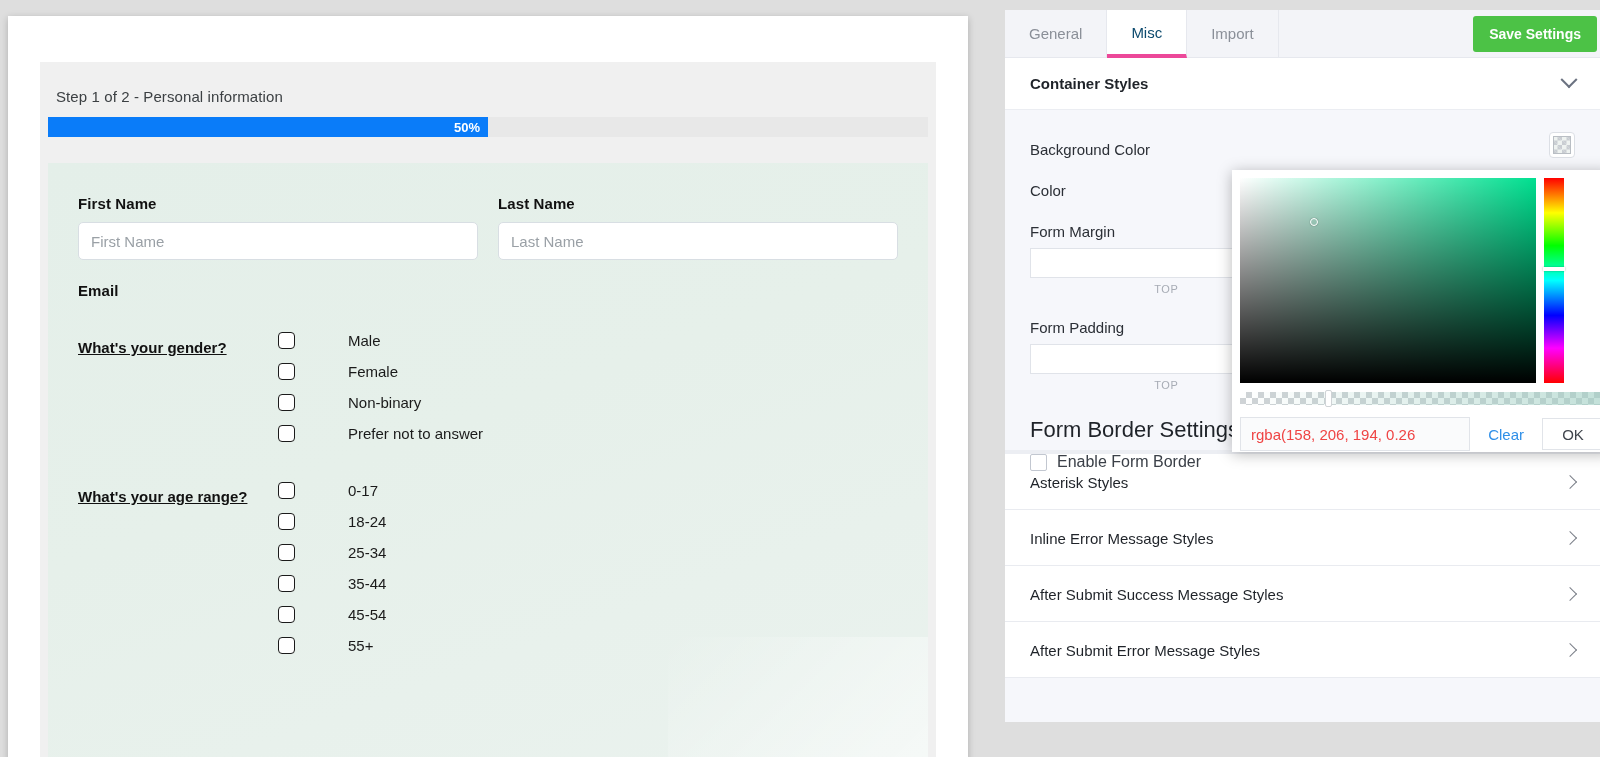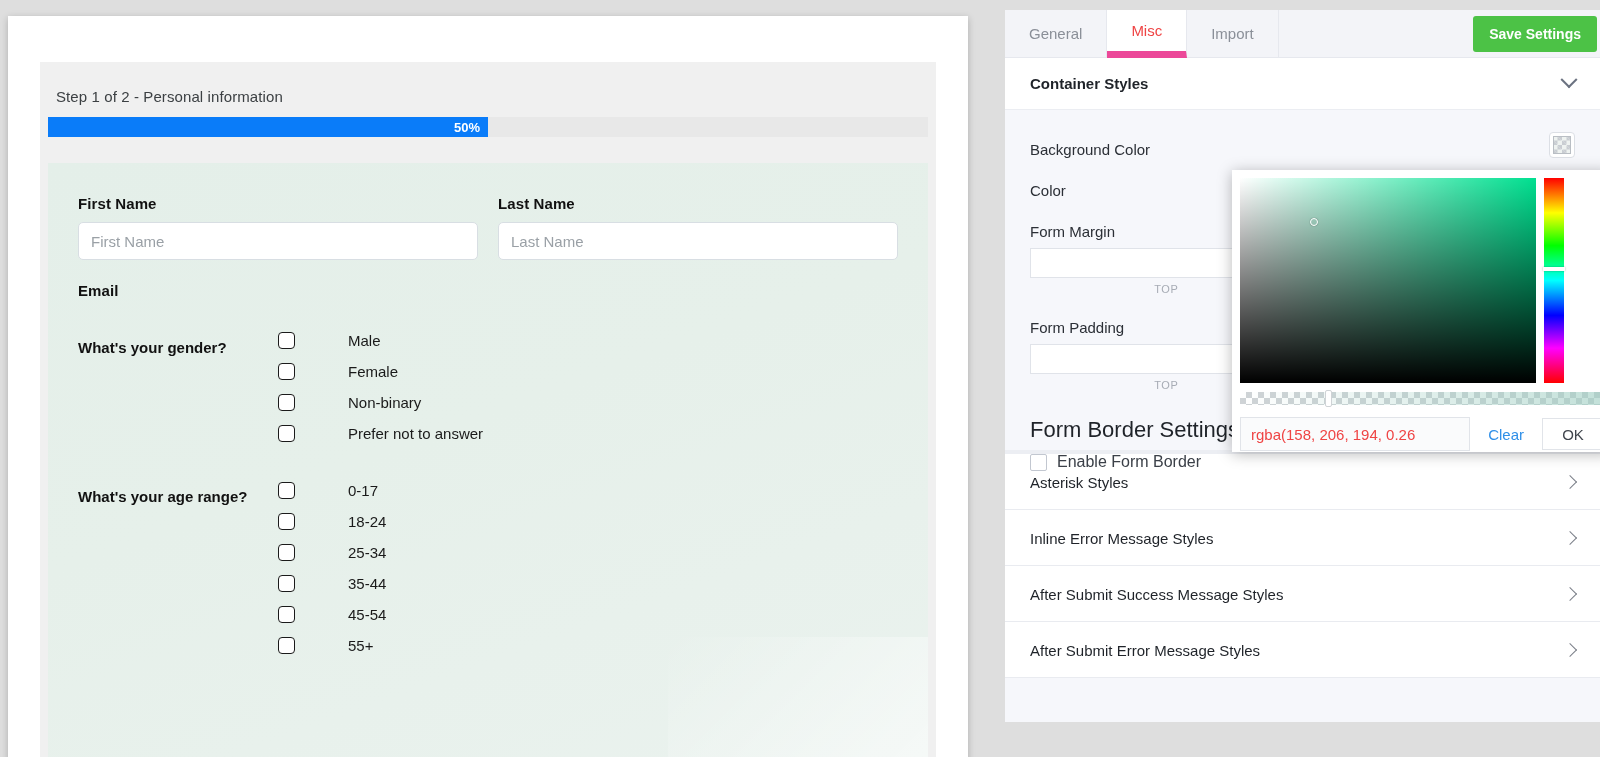--- a/index.html
+++ b/index.html
@@ -57,21 +57,21 @@
     width: 100%; height: 38px; border: 1px solid #d8dee3; border-radius: 5px;
     background: #fff; padding: 0 12px; font-size: 15px; color: #222;
     font-family: "Liberation Sans", sans-serif;
   }
   .txt-input::placeholder { color: #9aa0a6; }
   .fld-block { margin-top: 22px; }
 
   .qa-row { display: flex; margin-top: 26px; }
   .qa-label {
     width: 200px; flex: none; font-size: 15px; font-weight: 700; color: #111;
-    line-height: 30px; padding-top: 8px;
+    line-height: 30px; padding-top: 8px; text-decoration: underline;
   }
   .qa-label.tall { line-height: 31px; padding-top: 6px; }
   .qa-opts { flex: 1; }
   .opt {
     display: flex; align-items: center; gap: 11px; height: 31px;
   }
   .cb {
     width: 17px; height: 17px; flex: none; border: 1.6px solid #1a1a1a;
     border-radius: 4px; background: #fff;
   }
@@ -84,21 +84,21 @@
   }
   .tabbar {
     height: 48px; display: flex; align-items: stretch; background: #f6f7fb;
     border-bottom: 1px solid #e6e8ee; position: relative;
   }
   .tab {
     display: flex; align-items: center; padding: 0 24px; font-size: 15px;
     color: #8a8f98; background: #f3f4f8; border-right: 1px solid #e6e8ee;
     cursor: pointer;
   }
-  .tab.active { background: #ffffff; color: #ef4444; border-bottom: 7px solid #ec4899; margin-bottom: -1px; }
+  .tab.active { background: #ffffff; color: #0c4a6e; border-bottom: 4px solid #ec4899; margin-bottom: -1px; }
   .tab-spacer { flex: 1; background: #f3f4f8; }
   .save-btn {
     position: absolute; right: 3px; top: 6px; height: 36px; padding: 0 16px;
     background: #4cc246; color: #fff; border: none; border-radius: 3px;
     font-size: 14px; font-weight: 700; cursor: pointer;
     font-family: "Liberation Sans", sans-serif;
   }
 
   .panel-section-head {
     height: 52px; background: #fff; display: flex; align-items: center;

